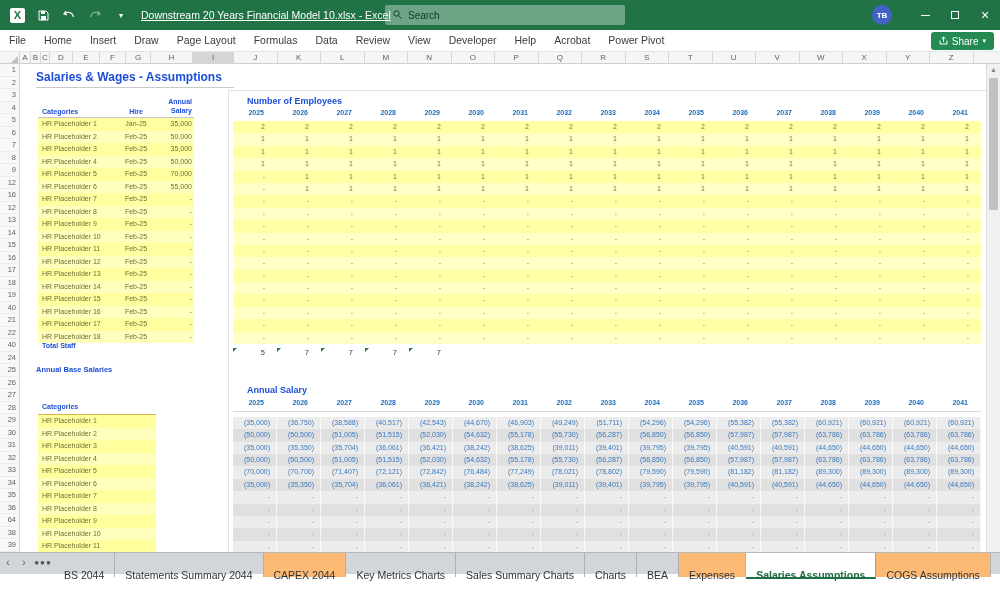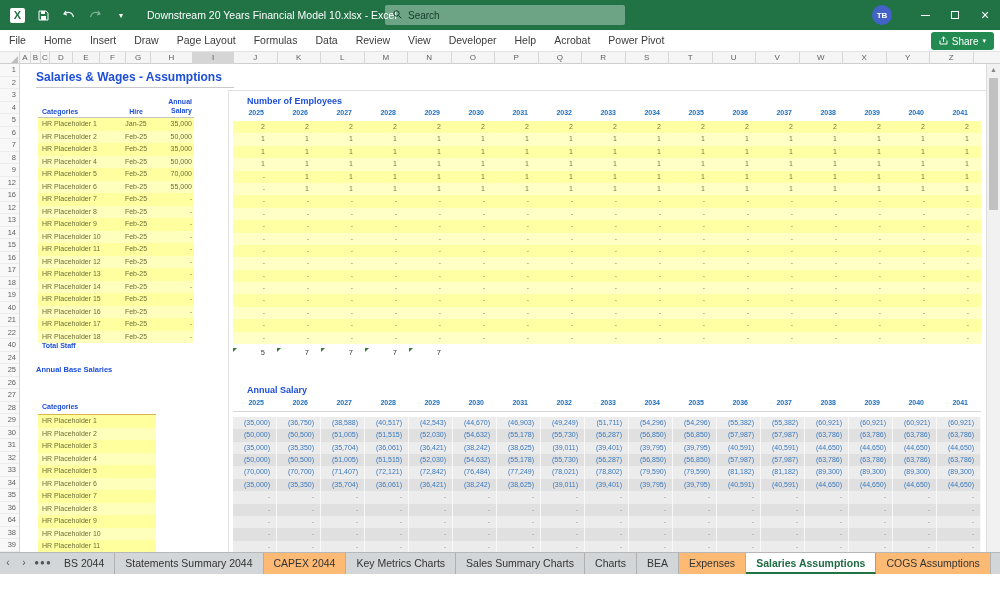--- a/index.html
+++ b/index.html
@@ -7,21 +7,21 @@
   body { font-family:"Liberation Sans", sans-serif; background:#fff; position:relative; }
   .app { position:absolute; inset:0; }
 
   
   .titlebar { position:absolute; left:0; top:0; width:1000px; height:30px; background:#217346; display:flex; align-items:center; color:#fff; }
   .qat { display:flex; align-items:center; gap:10px; padding-left:10px; }
   .appicon { width:15px; height:15px; background:#fff; border-radius:2px; position:relative; }
   .appicon:before { content:"X"; position:absolute; inset:0; color:#217346; font-size:11px; font-weight:bold; text-align:center; line-height:15px; }
   .qicon { width:16px; height:16px; display:flex; align-items:center; justify-content:center; font-size:12px; color:#fff; }
   .qicon.dim { opacity:.45; }
-  .tb-title { font-size:10.5px; margin-left:18px; color:#fdfdfd; white-space:nowrap; }
+  .tb-title { font-size:10.5px; margin-left:12px; color:#fdfdfd; white-space:nowrap;text-decoration:underline; }
   .searchbox { position:absolute; left:385px; top:5px; width:240px; height:20px; background:rgba(255,255,255,.35); border-radius:2px; display:flex; align-items:center; gap:6px; padding-left:8px; font-size:10px; color:#123b27; }
   .tb-right { position:absolute; right:0; top:0; height:30px; display:flex; align-items:center; }
   .avatar { width:20px; height:20px; border-radius:50%; background:#4262c6; color:#fff; font-size:8px; font-weight:bold; display:flex; align-items:center; justify-content:center; margin-right:18px; }
   .winbtn { width:30px; height:30px; display:flex; align-items:center; justify-content:center; font-size:12px; color:#fff; }
   .minline { width:9px; height:1px; background:#fff; display:block; }
   .restbox { width:8px; height:8px; border:1px solid #fff; display:block; }
 
   
   .ribbonrow { position:absolute; left:0; top:30px; width:1000px; height:22px; background:#fff; border-bottom:1px solid #e3e3e3; display:flex; align-items:center; }
   .rtab { font-size:10.5px; color:#3b3b3b; padding:12px 9px; line-height:21px; white-space:nowrap; cursor:default; }
@@ -87,21 +87,21 @@
 
   
   .vscroll { position:absolute; right:0; top:0; width:14px; height:488px; background:#f1f1f1; border-left:1px solid #dcdcdc; }
   .vs-arrow { height:12px; text-align:center; font-size:7px; color:#868686; line-height:12px; }
   .vs-thumb { position:absolute; left:2px; right:2px; top:14px; height:132px; background:#c1c1c1; border-radius:1px; }
 
   
   .tabbar { position:absolute; left:0; top:552px; width:1000px; height:22px; background:#d3d6d8; border-top:1px solid #b7b7b7; display:flex; align-items:stretch; font-size:10.5px; color:#333; }
   .navbtn { width:16px; text-align:center; line-height:20px; color:#555; font-size:10px; flex:none; }
   .tabellipsis { width:22px; text-align:center; line-height:20px; color:#555; letter-spacing:1px; font-size:8px; flex:none; }
-  .stab { padding:0 10px; line-height:20px; border-right:1px solid #b0b0b0; white-space:nowrap; flex:none; }
+  .stab { padding:12px 10px; line-height:20px; border-right:1px solid #b0b0b0; white-space:nowrap; flex:none; }
   .stab.yellow { background:#fdba74; }
   .stab.active { background:#fff; color:#1f6b43; font-weight:bold; border-bottom:2px solid #217346; border-right:1px solid #9d9d9d; }
   .stab.cut { overflow:hidden; width:46px; padding-right:0; border-right:none; }
 
   
   .statusbar { position:absolute; left:0; top:574px; width:1000px; height:17px; background:#f6f7f8; border-top:1px solid #d0d0d0; display:flex; align-items:center; font-size:8.5px; color:#555; }
   .st-ready { margin-left:9px; }
   .macroicon { width:10px; height:10px; border:1px solid #6c6c6c; border-radius:2px; margin-left:22px; position:relative; }
   .macroicon:after { content:""; position:absolute; left:2px; top:2px; width:4px; height:4px; background:#6c6c6c; border-radius:50%; }
   .accgroup { display:flex; align-items:center; gap:4px; margin-left:18px; color:#303030; font-weight:bold; }

